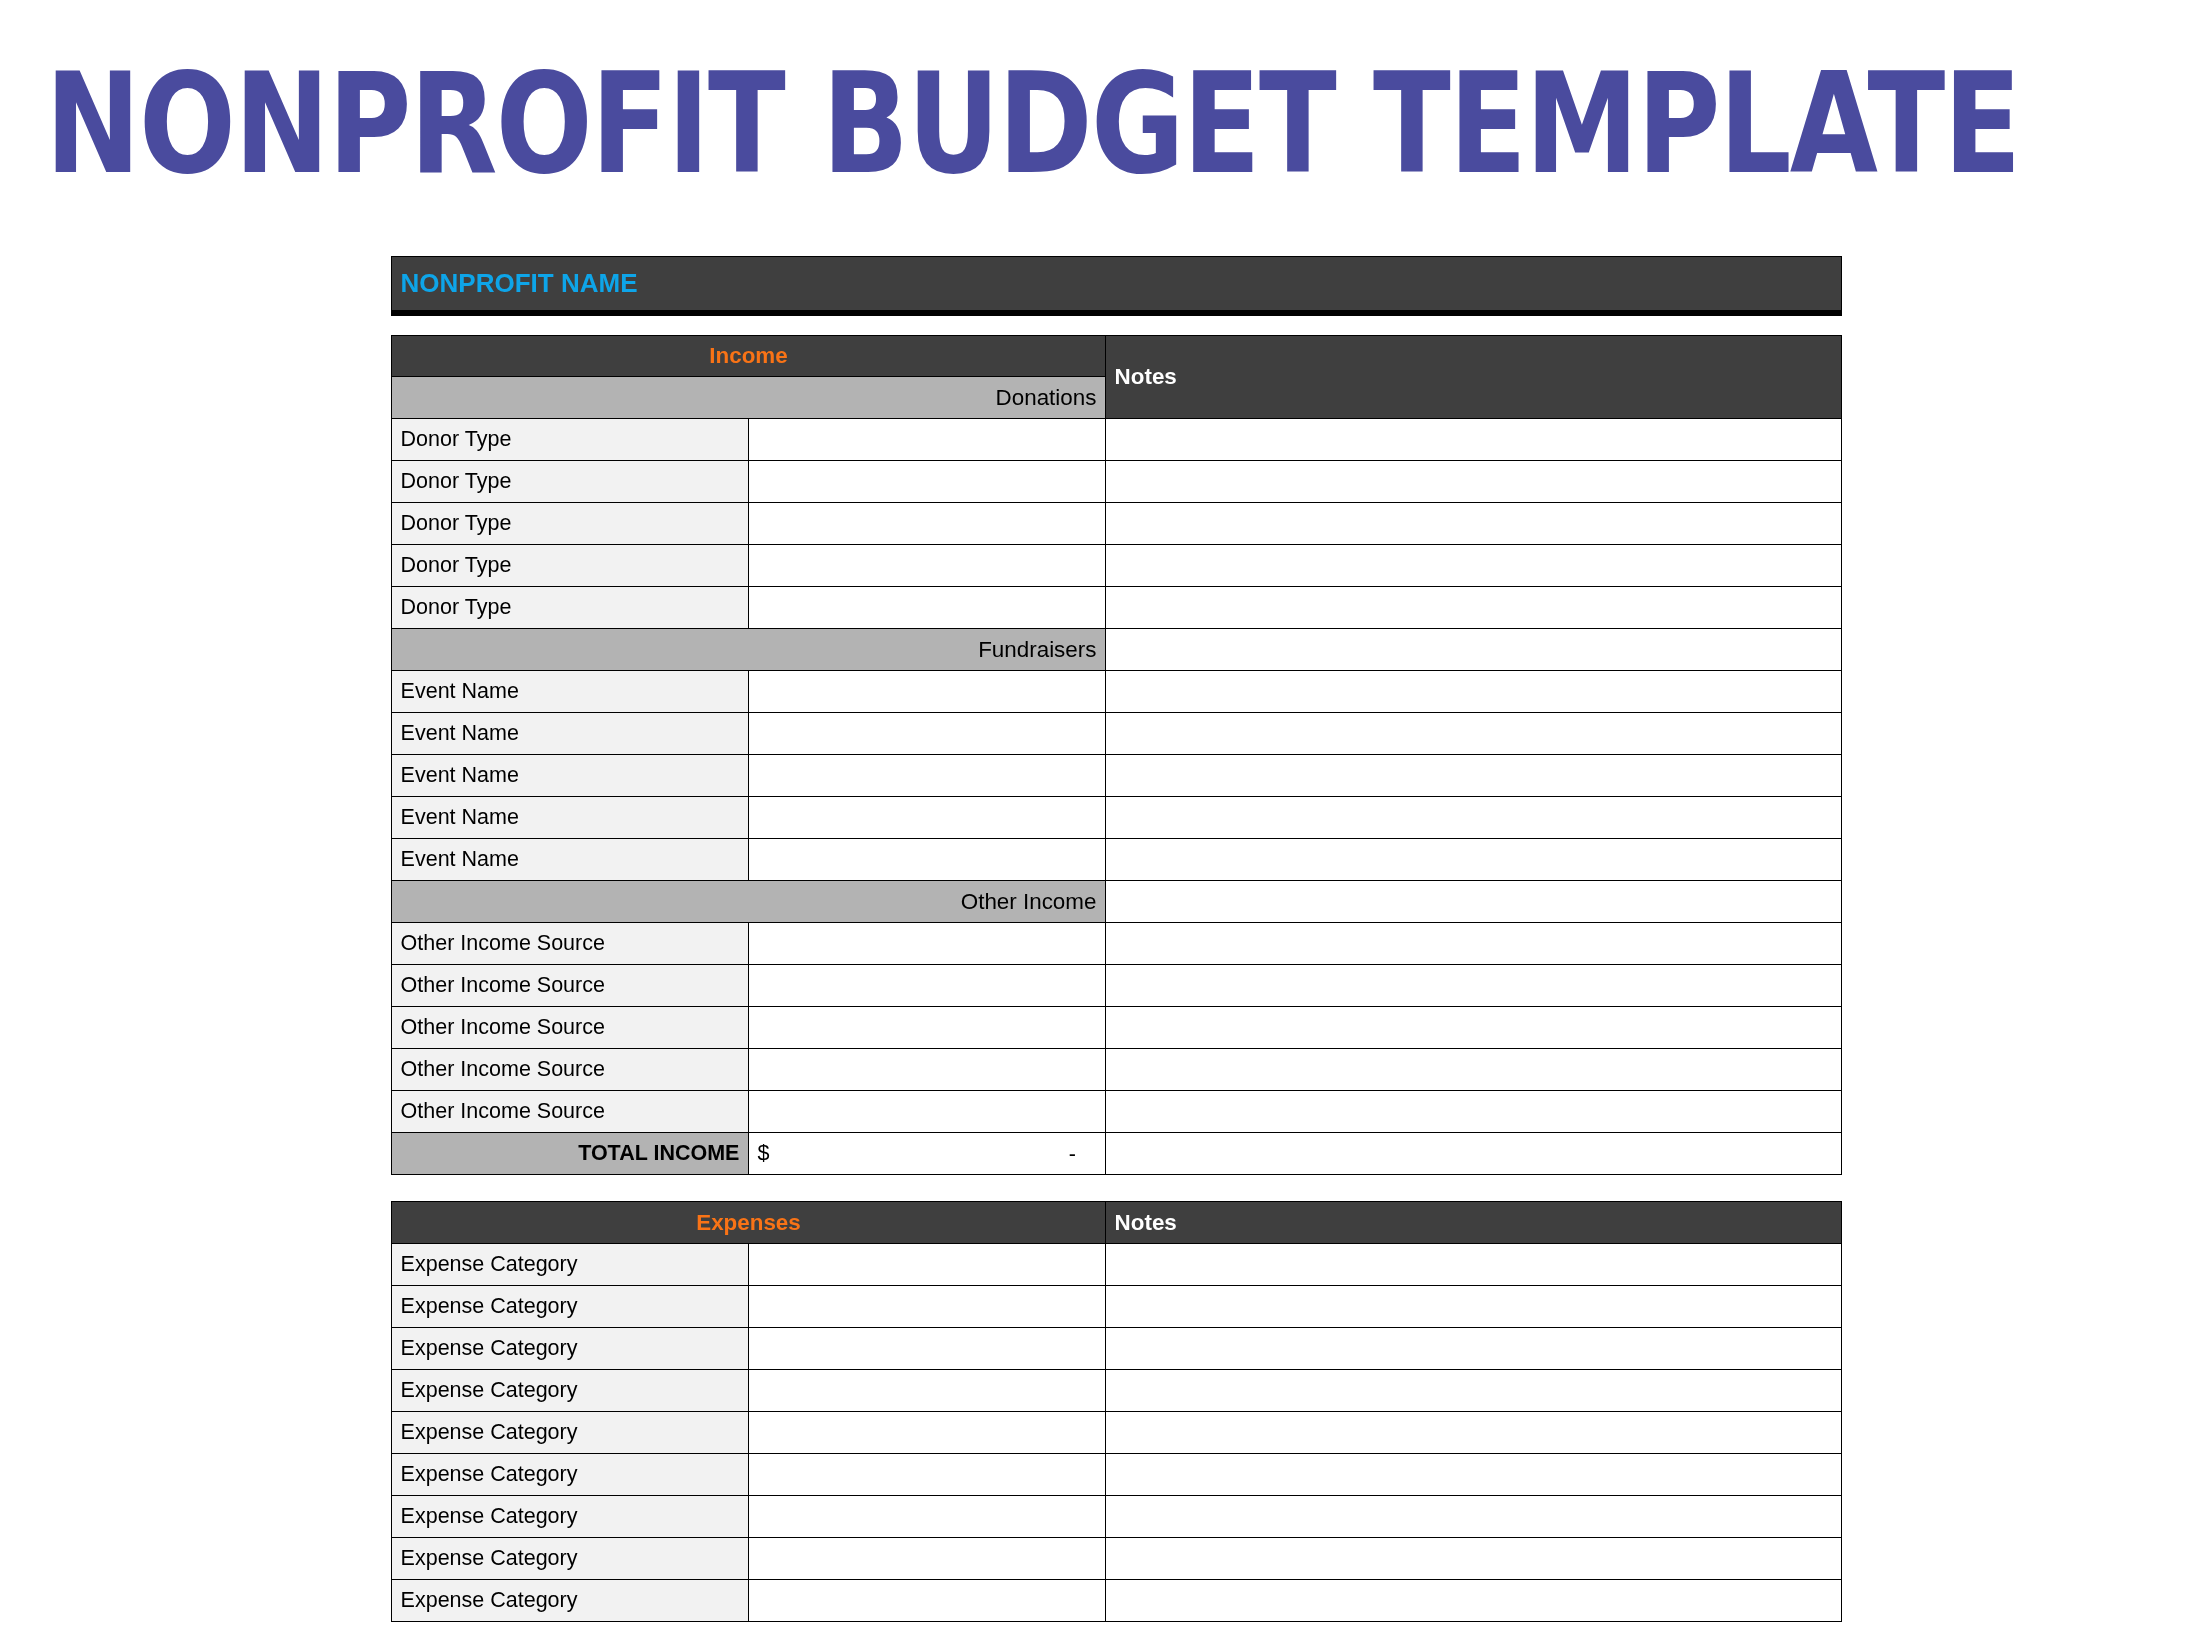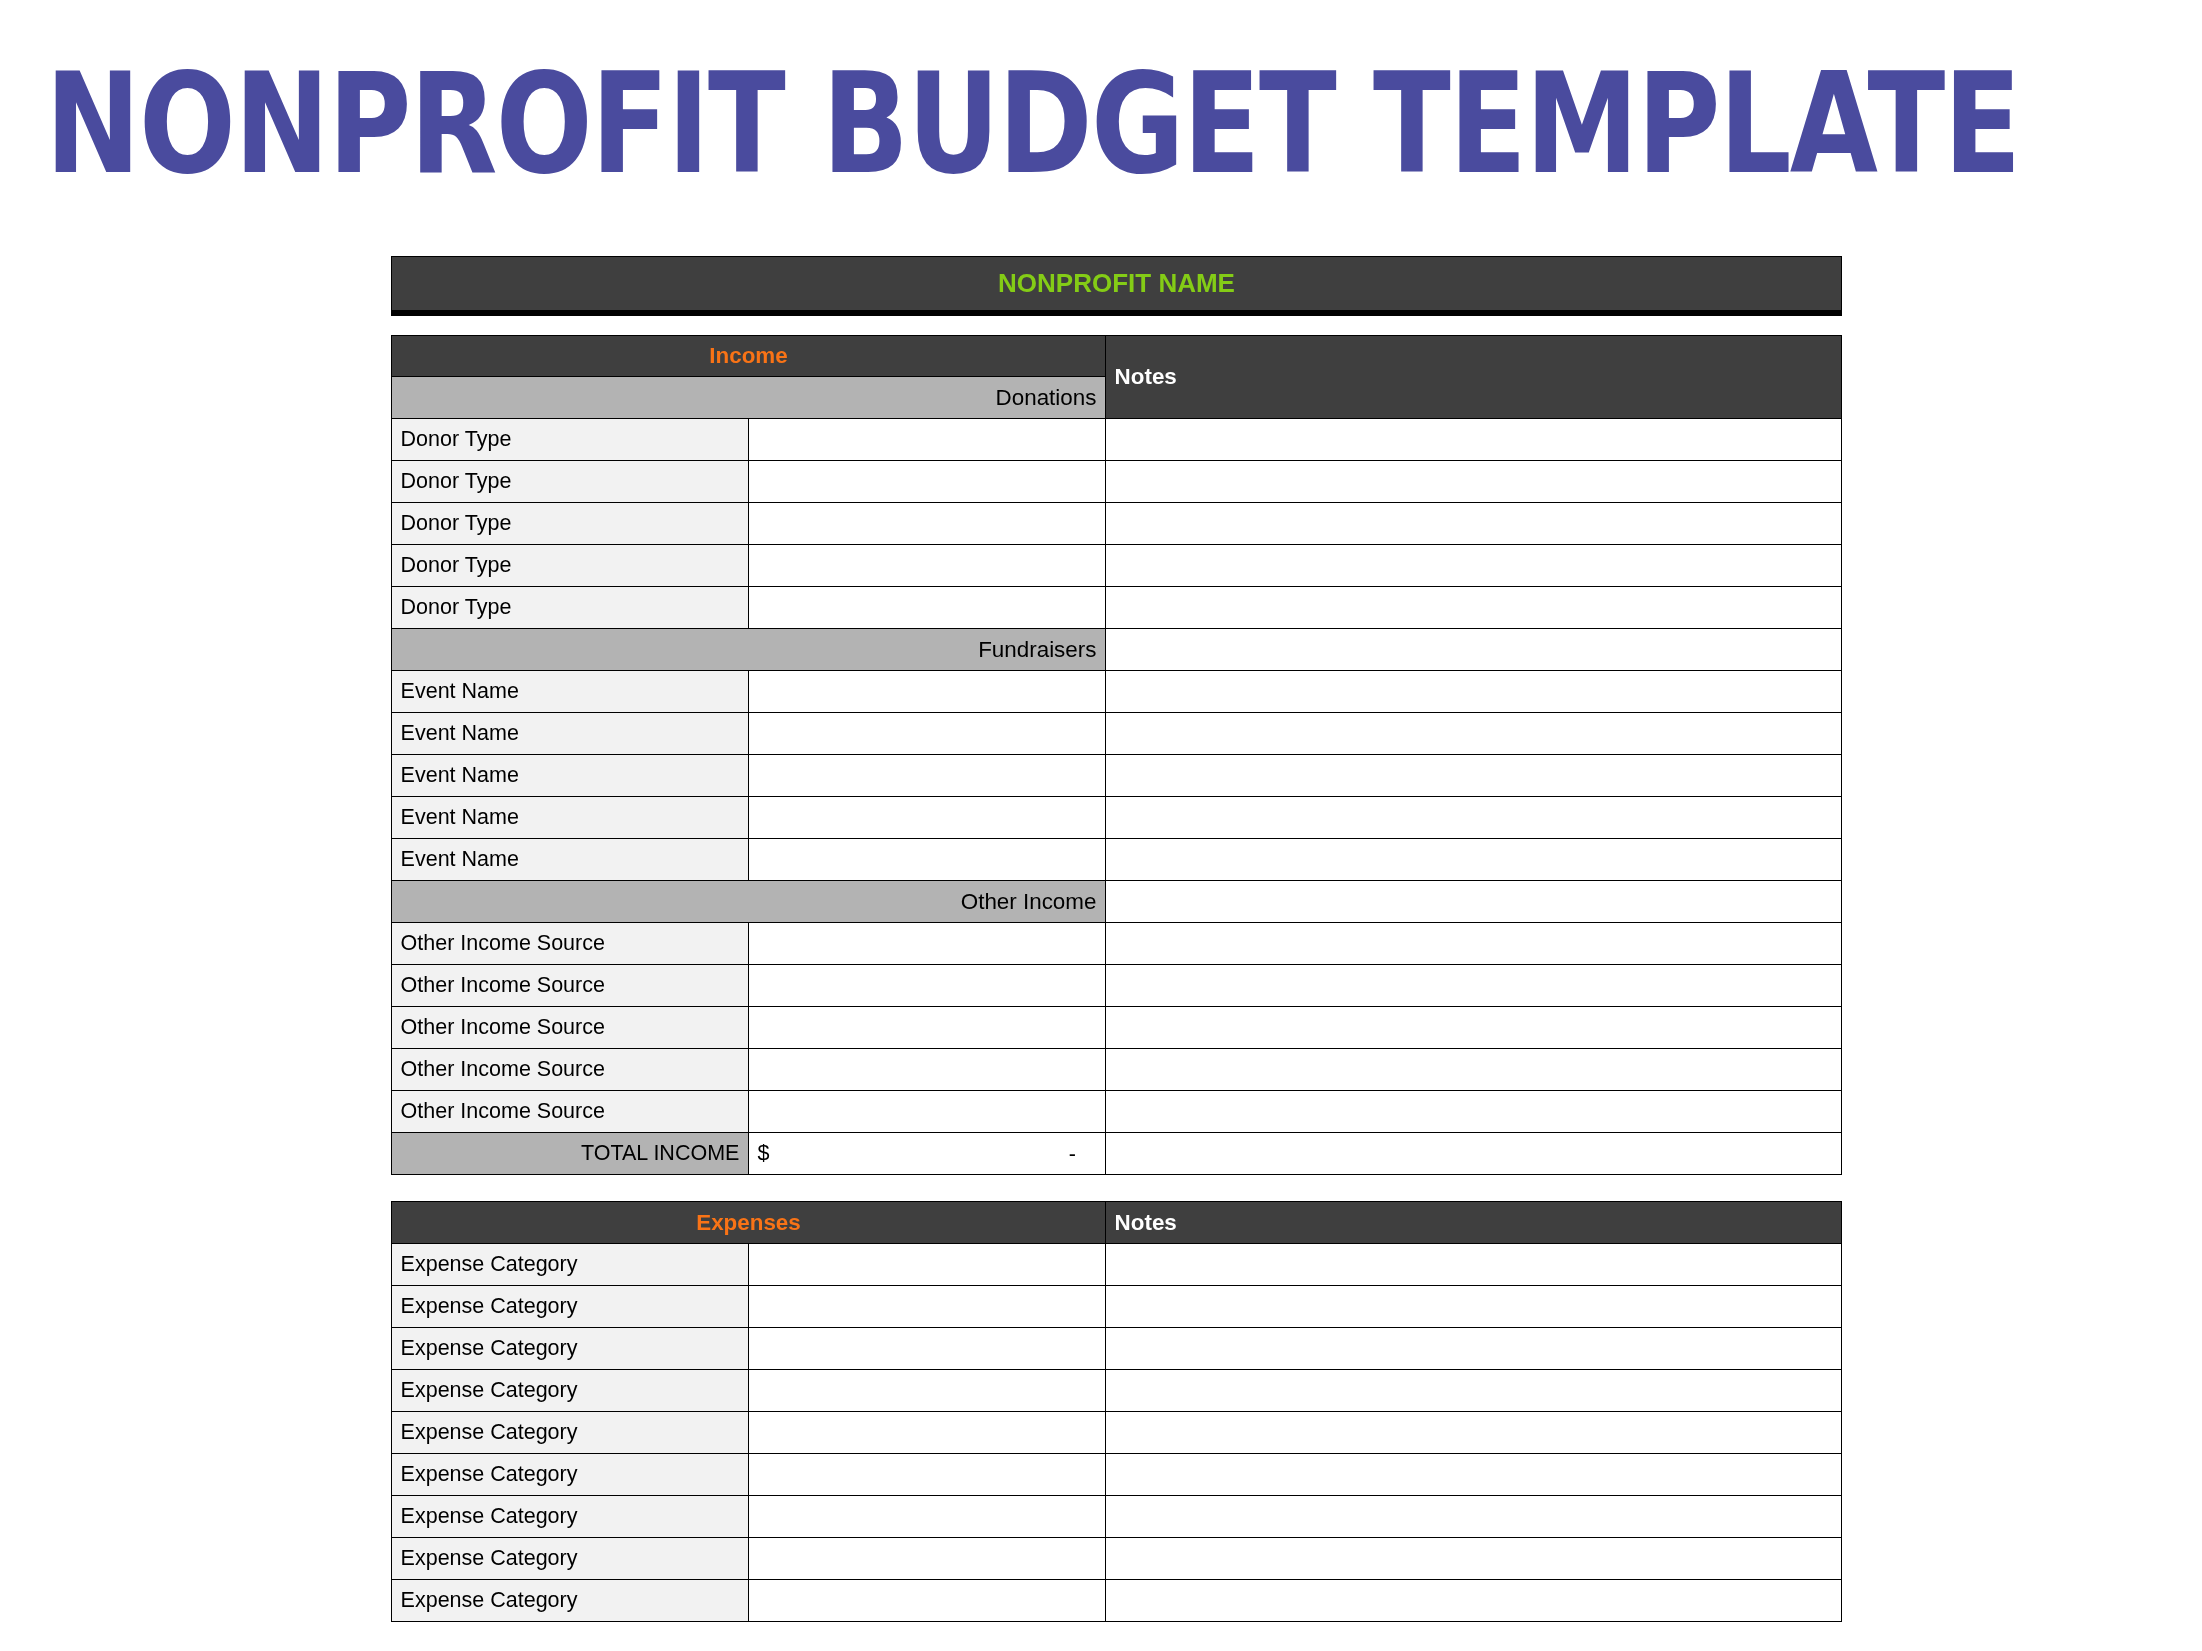--- a/index.html
+++ b/index.html
@@ -50,23 +50,23 @@
     padding: 0 8.6px;
     vertical-align: middle;
     background: #ffffff;
   }
   col.c-label { width: 357px; }
   col.c-amount { width: 357px; }
   col.c-notes { width: 736px; }
 
   .org-name {
     background: #3f3f3f !important;
-    color: #84cc16;
+    color: #0ea5e9;
     font-weight: bold;
-    text-align: center;
+    text-align: left;
     font-size: 26px;
     height: 53px !important;
   }
   .spacer-row td {
     height: 19px !important;
     border: none !important;
     background: #ffffff !important;
     padding: 0 !important;
   }
   .spacer-row td.thick-top {
@@ -95,21 +95,21 @@
   .row-label {
     background: #f2f2f2 !important;
     text-align: left;
     font-size: 21.5px;
     color: #000000;
   }
   .blank-cell { background: #ffffff !important; }
   .total-label {
     background: #b3b3b3 !important;
     text-align: right;
-    font-weight: normal;
+    font-weight: bold;
     font-size: 21.5px;
   }
   .total-amount {
     background: #ffffff !important;
     text-align: left;
     font-size: 21.5px;
     position: relative;
   }
   .total-amount .dash {
     position: absolute;

